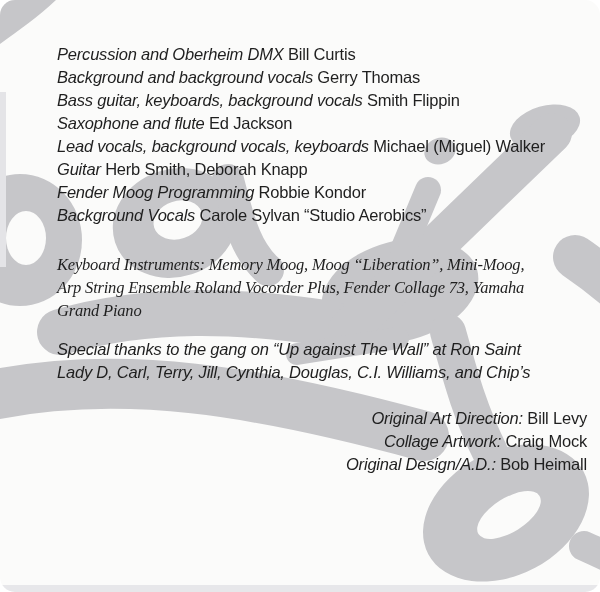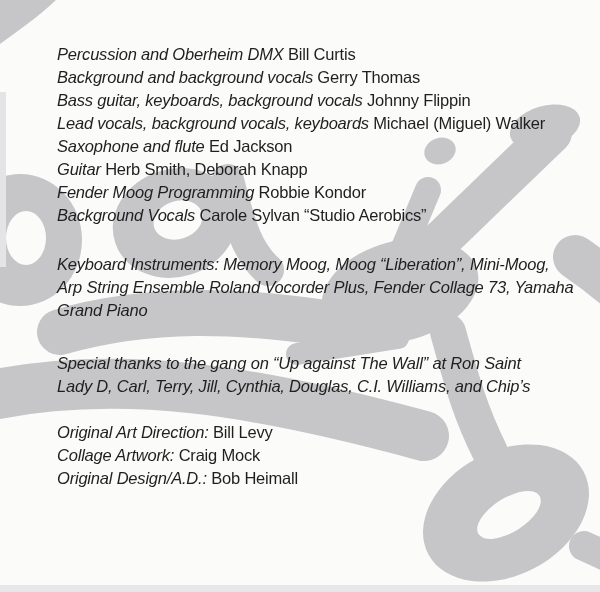--- a/index.html
+++ b/index.html
@@ -2,28 +2,29 @@
 <html><head>
 <meta charset="utf-8">
 <style>
   html,body{margin:0;padding:0;}
   .page{
     position:relative;
     width:600px;height:592px;
     background:#fbfbfa;
     overflow:hidden;
     font-family:"Liberation Sans", sans-serif;
+    border-radius:15px;
   }
   .watermark{position:absolute;left:0;top:0;width:600px;height:592px;}
   .credits{position:absolute;left:57px;top:0;width:530px;color:#1f1f1f;}
   .block{margin:0;padding:0;}
   .block-personnel{margin-top:43px;}
-  .block-instruments{margin-top:26px;}
-  .block-thanks{margin-top:30px;}
-  .block-production{margin-top:23px;}
+  .block-instruments{margin-top:26px;font-family:Liberation Serif, serif;}
+  .block-thanks{margin-top:16px;}
+  .block-production{margin-top:23px;text-align:right;}
   .line{
     white-space:nowrap;
     line-height:23px;
     font-size:16.5px;
     letter-spacing:-0.2px;
   }
   .role{font-style:italic;}
   .para .line{font-style:italic;}
 </style>
 </head>
@@ -59,23 +60,23 @@
     </g>
     <rect x="0" y="92" width="6" height="175" fill="#e4e4e7"></rect>
     <rect x="0" y="585" width="600" height="7" fill="#e7e7ea"></rect>
   </svg>
 
   <div class="credits">
 
     <div class="block block-personnel">
       <div class="line"><span class="role">Percussion and Oberheim DMX</span> <span class="name">Bill Curtis</span></div>
       <div class="line"><span class="role">Background and background vocals</span> <span class="name">Gerry Thomas</span></div>
-      <div class="line"><span class="role">Bass guitar, keyboards, background vocals</span> <span class="name">Johnny Flippin</span></div>
+      <div class="line"><span class="role">Bass guitar, keyboards, background vocals</span> <span class="name">Smith Flippin</span></div>
+      <div class="line"><span class="role">Saxophone and flute</span> <span class="name">Ed Jackson</span></div>
       <div class="line"><span class="role">Lead vocals, background vocals, keyboards</span>  <span class="name">Michael (Miguel) Walker</span></div>
-      <div class="line"><span class="role">Saxophone and flute</span> <span class="name">Ed Jackson</span></div>
       <div class="line"><span class="role">Guitar</span> <span class="name">Herb Smith, Deborah Knapp</span></div>
       <div class="line"><span class="role">Fender Moog Programming</span> <span class="name">Robbie Kondor</span></div>
       <div class="line"><span class="role">Background Vocals</span> <span class="name">Carole Sylvan “Studio Aerobics”</span></div>
     </div>
 
     <div class="block block-instruments para">
       <div class="line">Keyboard Instruments: Memory Moog, Moog “Liberation”, Mini-Moog,</div>
       <div class="line">Arp String Ensemble Roland Vocorder Plus, Fender Collage 73, Yamaha</div>
       <div class="line">Grand Piano</div>
     </div>

